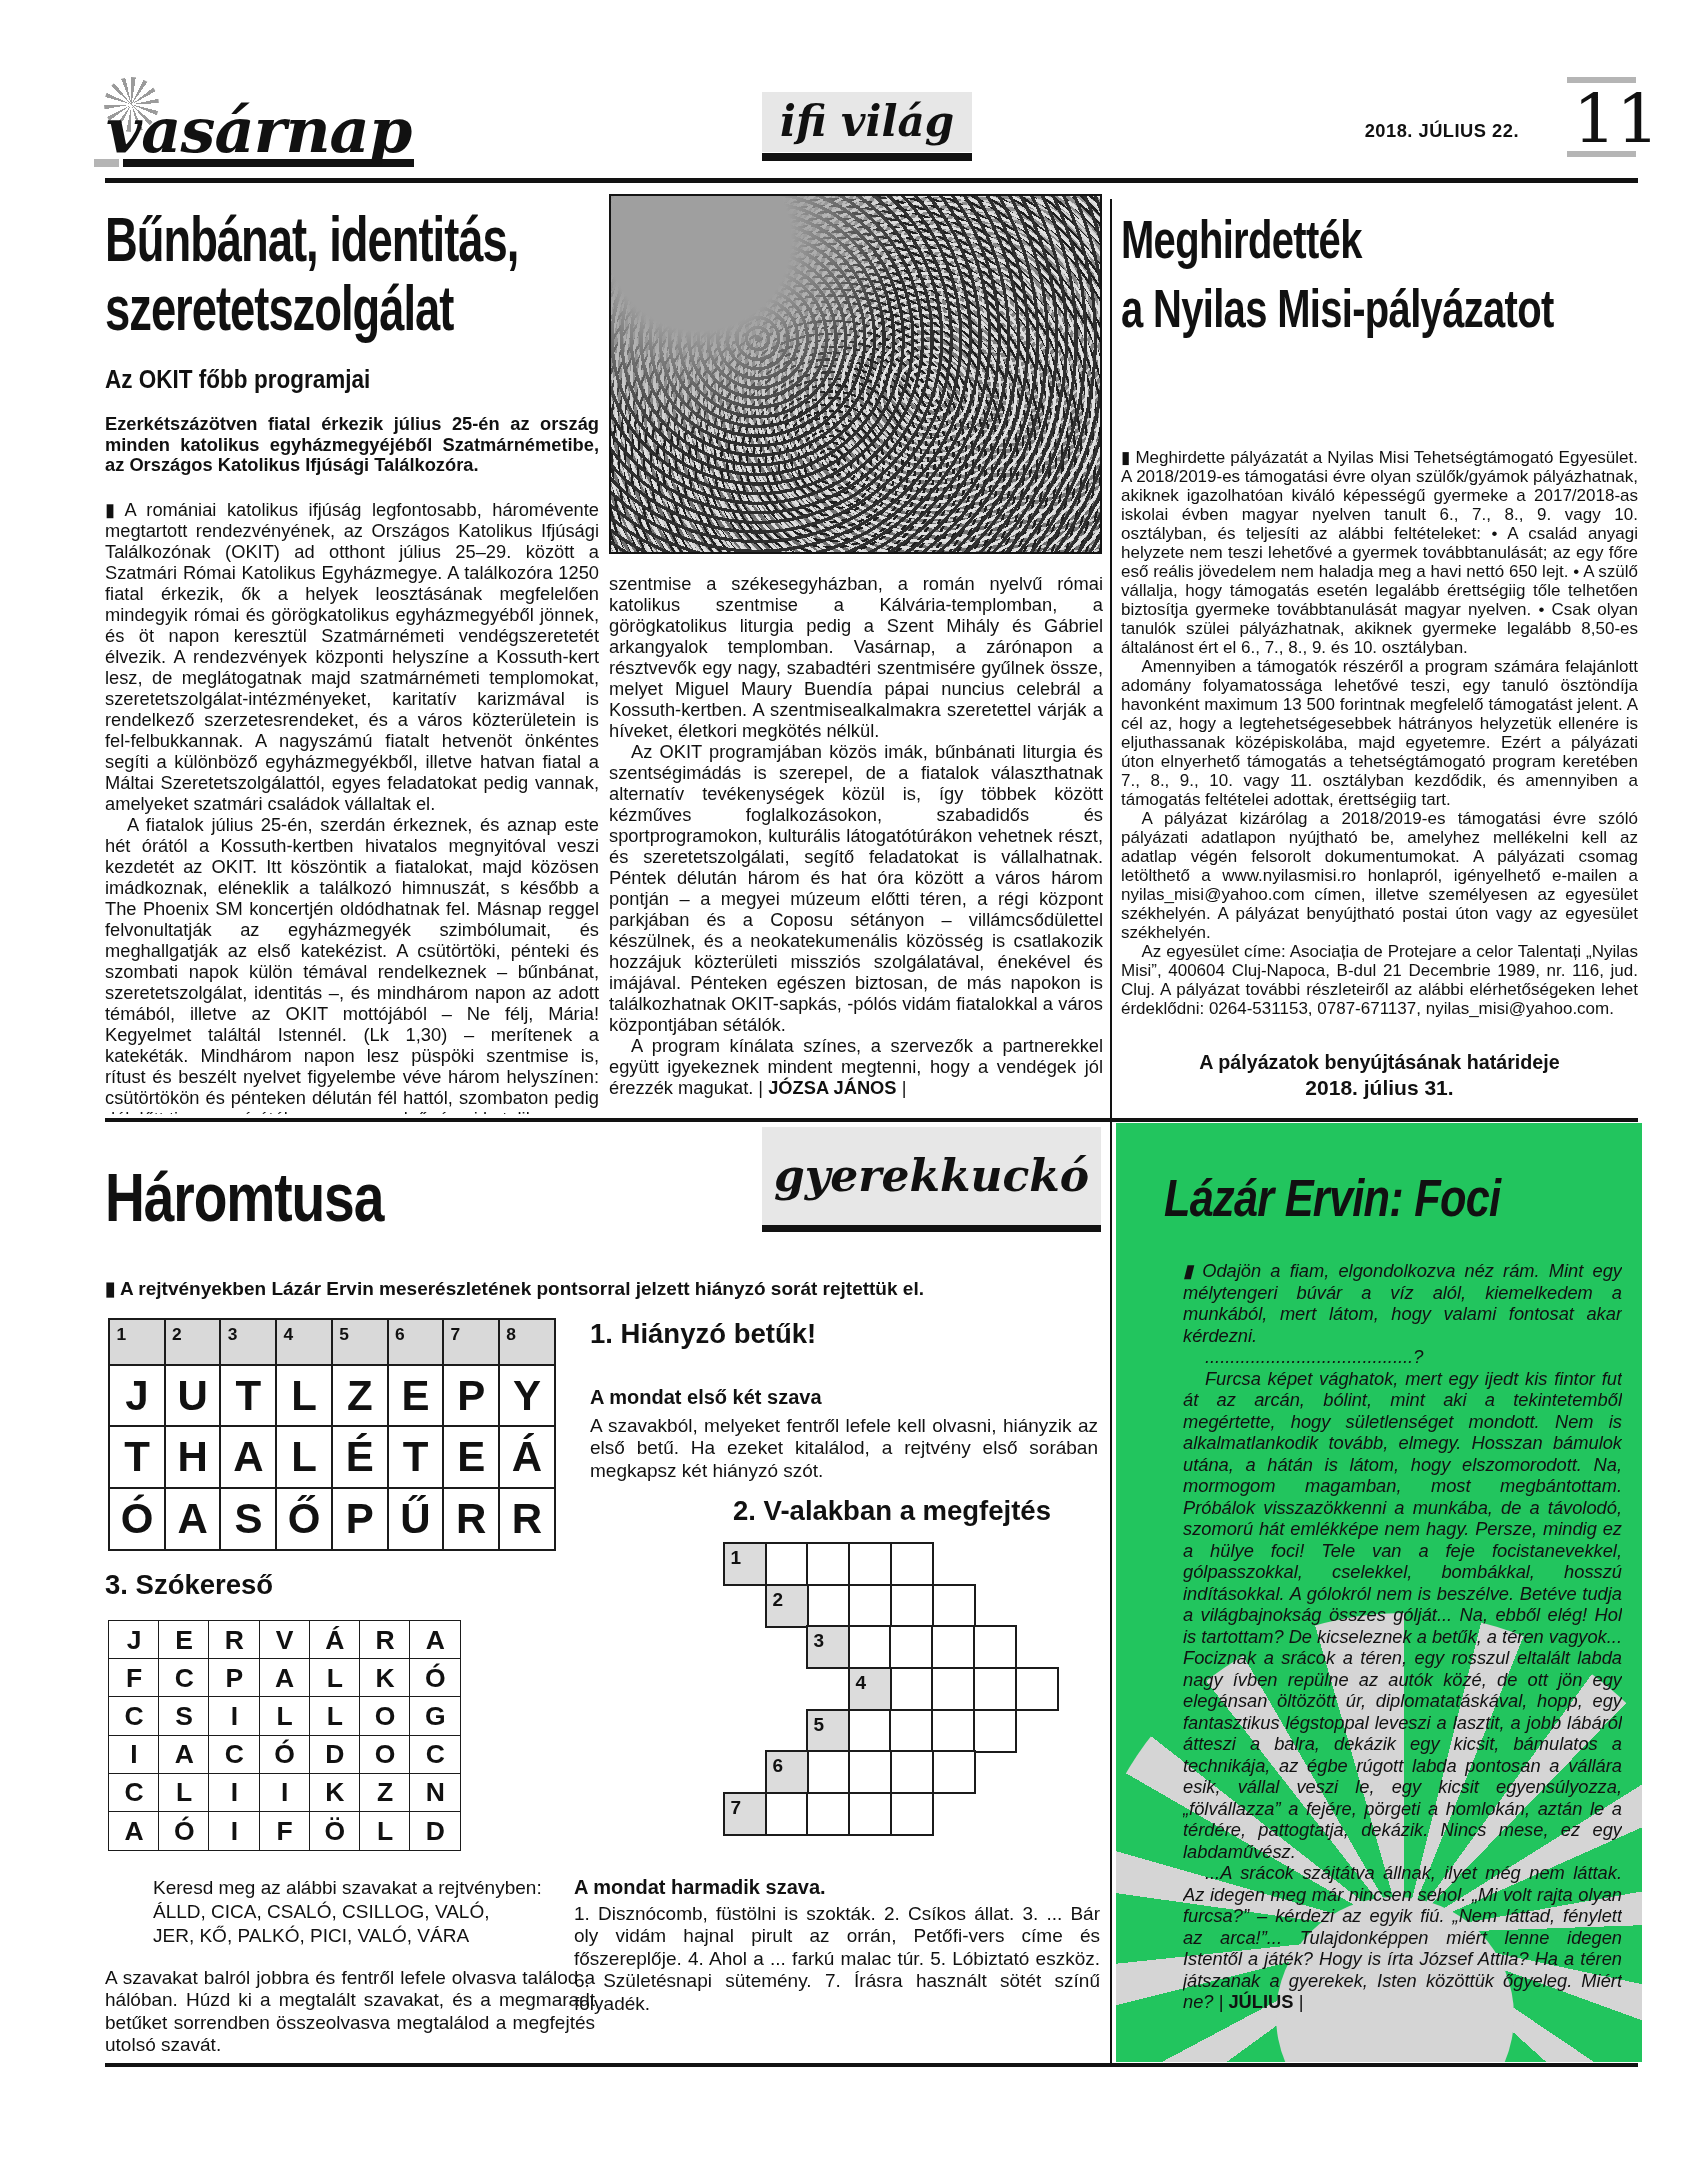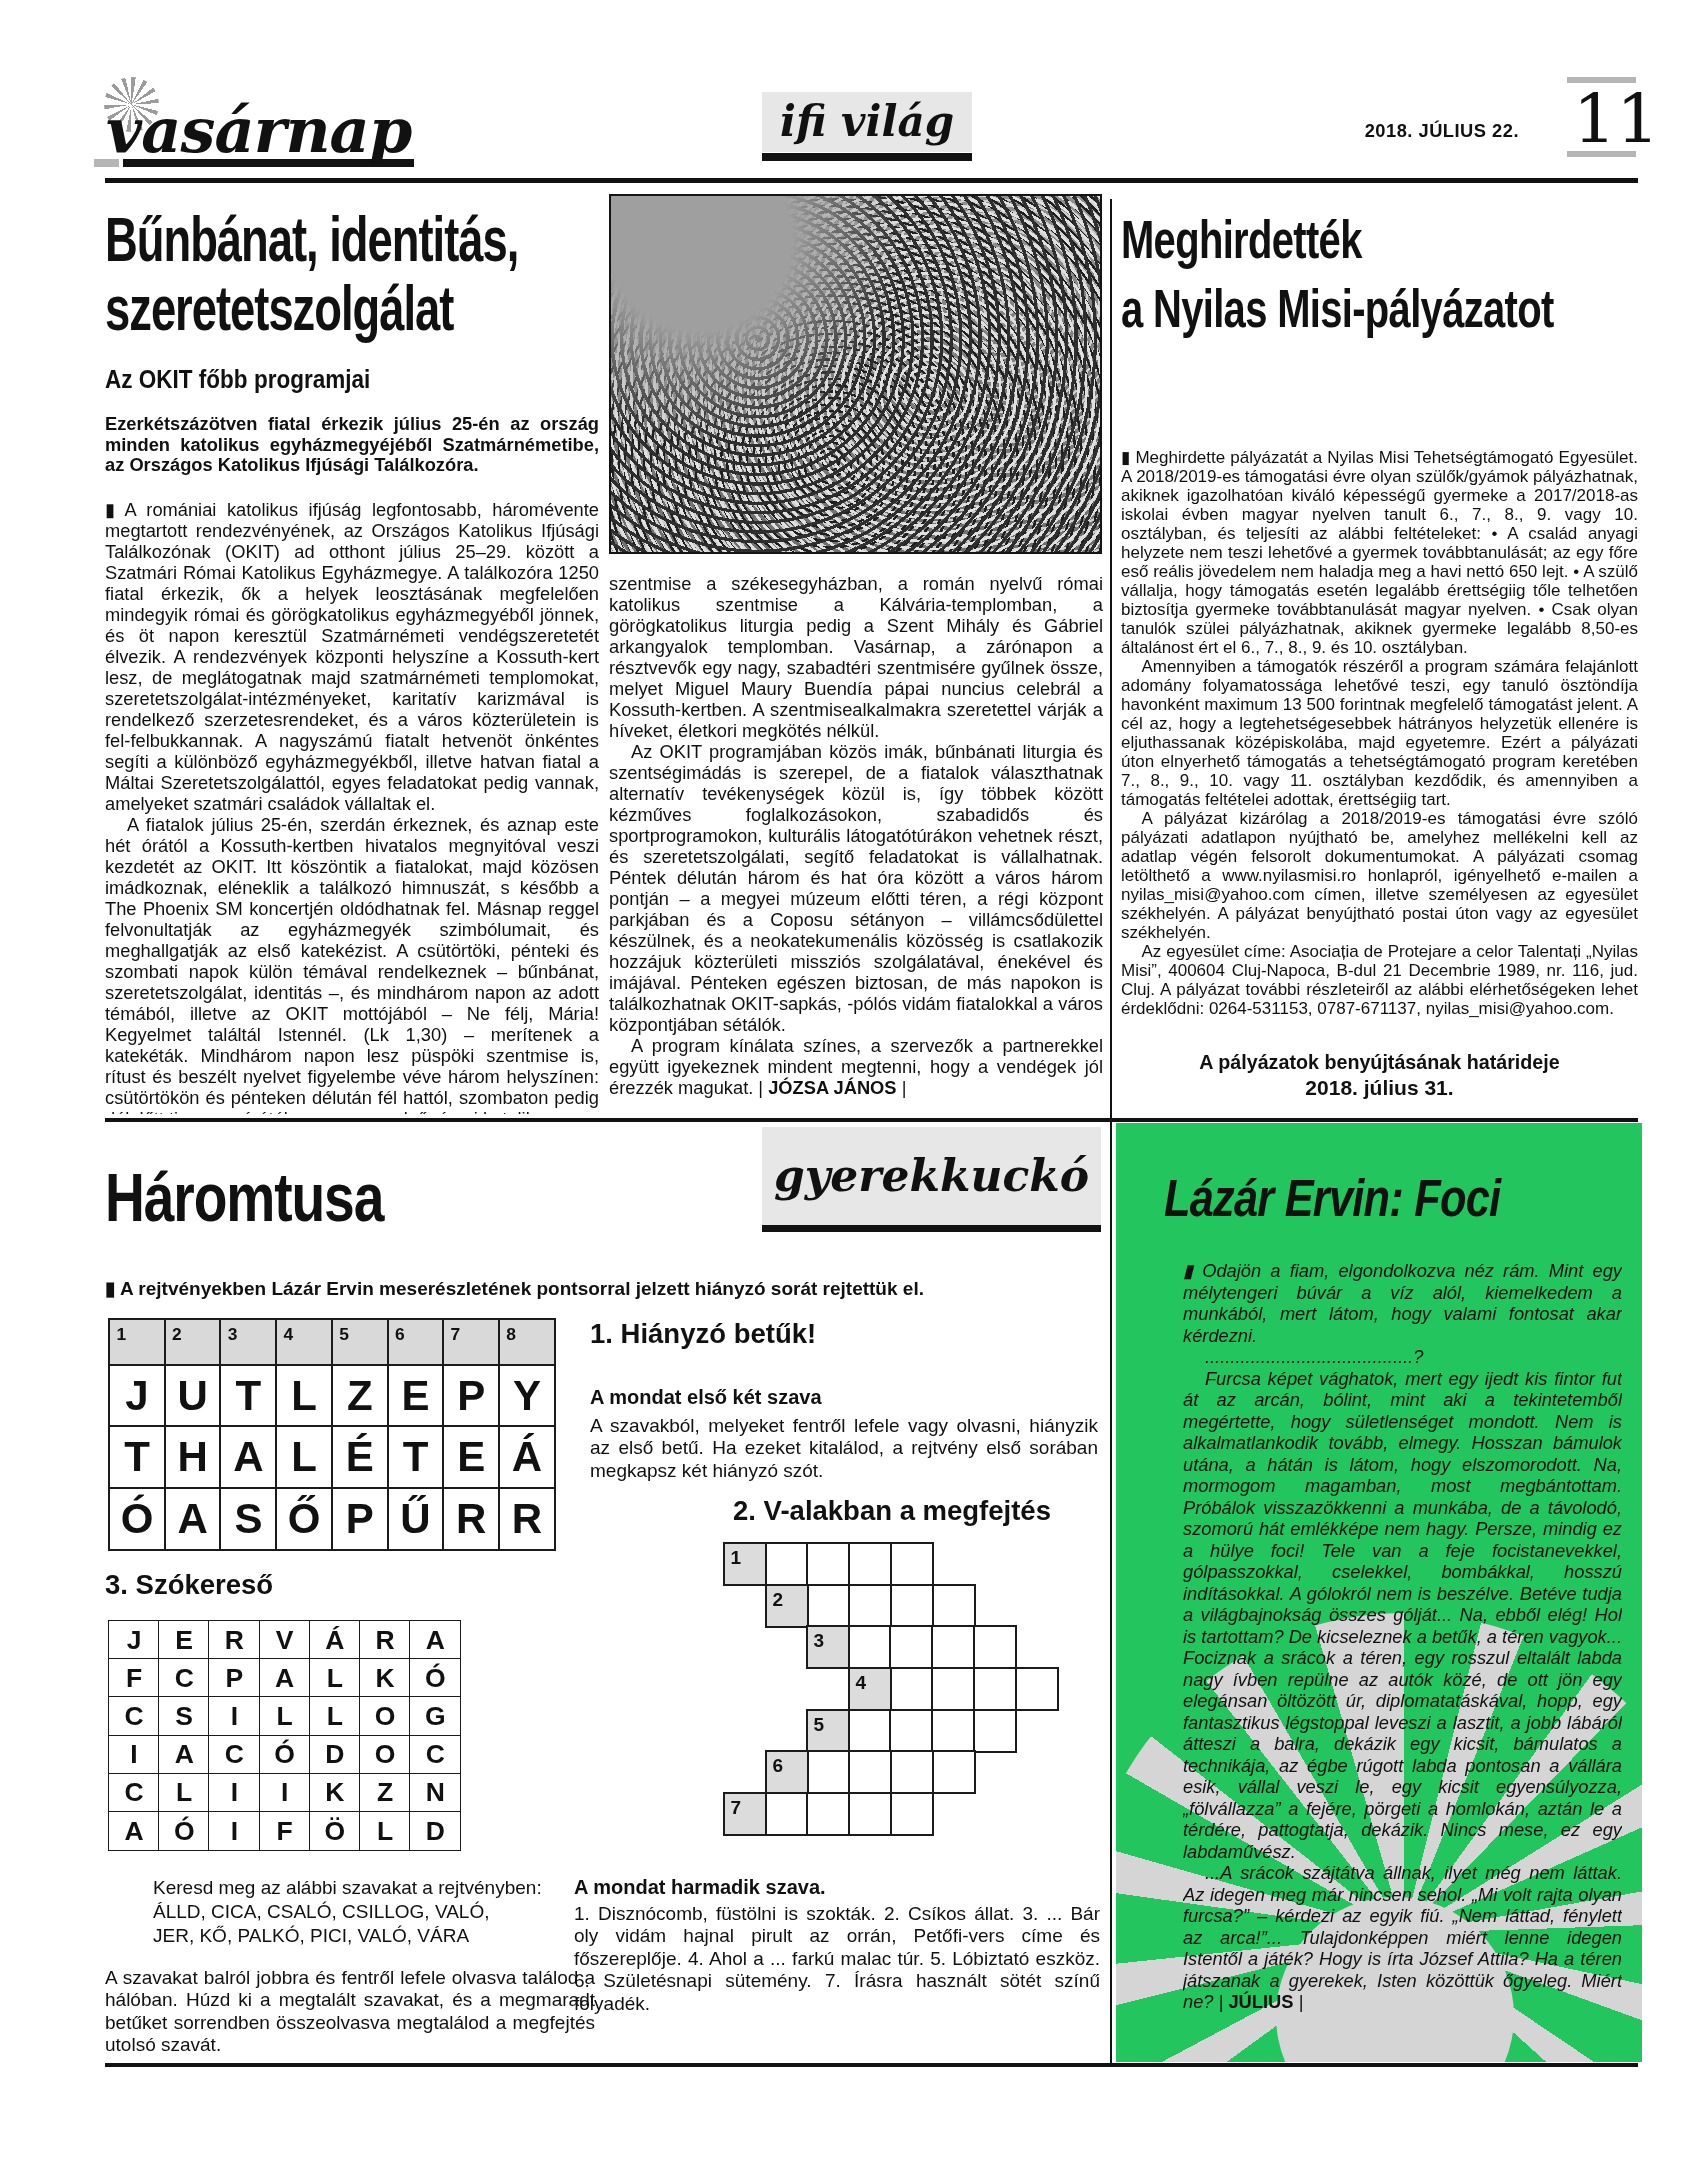--- a/index.html
+++ b/index.html
@@ -175,21 +175,21 @@
         <div class="gcell g1cell">Ő</div>
         <div class="gcell g1cell">P</div>
         <div class="gcell g1cell">Ű</div>
         <div class="gcell g1cell">R</div>
         <div class="gcell g1cell">R</div>
       </div>
     </div>
 
   <div class="abs h3" style="left:590px;top:1318px;">1. Hiányzó betűk!</div>
   <div class="abs bold" style="left:590px;top:1386px;font-size:20px;">A mondat első két szava</div>
-  <div class="abs ptext" style="left:590px;top:1415px;width:508px;">A szavakból, melyeket fentről lefele vagy olvasni, hiányzik az első betű. Ha ezeket kitalálod, a rejtvény első sorában megkapsz két hiányzó szót.</div>
+  <div class="abs ptext" style="left:590px;top:1415px;width:508px;">A szavakból, melyeket fentről lefele kell olvasni, hiányzik az első betű. Ha ezeket kitalálod, a rejtvény első sorában megkapsz két hiányzó szót.</div>
 
   <div class="abs h3 center" style="left:686px;top:1495px;width:412px;">2. V-alakban a megfejtés</div>
   <div class="abs" id="vgrid" style="left:723px;top:1542px;width:366px;height:297px;">
       <div class="vrow" style="top: 0px; left: 0px;">
         <div class="vcell vnum">1</div>
         <div class="vcell"></div>
         <div class="vcell"></div>
         <div class="vcell"></div>
         <div class="vcell"></div>
       </div>

